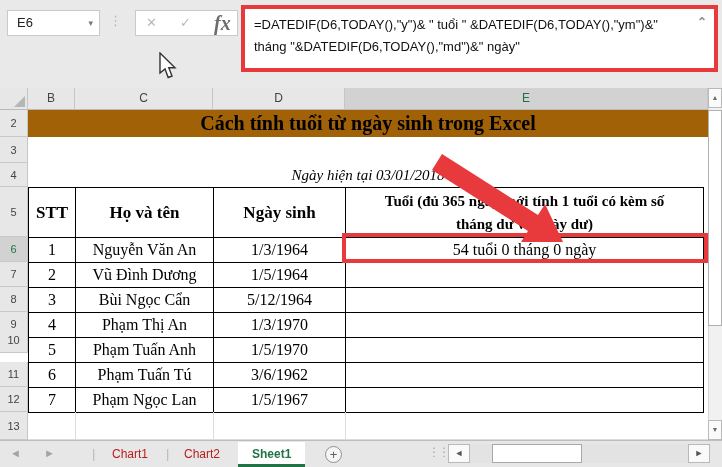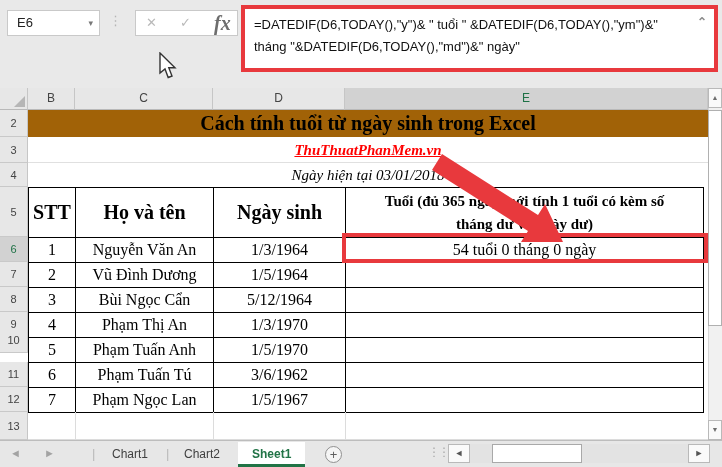--- a/index.html
+++ b/index.html
@@ -42,37 +42,37 @@
            font-family:"Liberation Serif",serif; color:#000; }
   .titleblk { top:110px; height:27px; background:#a16207; font-weight:bold; font-size:20px; line-height:27px; }
   .linkblk  { top:137px; height:26px; line-height:26px; border-bottom:1px solid #e0e0e0; }
   .linkblk span { color:#ff0000; font-weight:bold; font-style:italic; text-decoration:underline; font-size:15px; }
   .dateblk  { top:163px; height:24px; line-height:24px; font-style:italic; font-size:15px; }
 
   table.data { position:absolute; left:28px; top:187px; border-collapse:collapse; table-layout:fixed;
                width:675px; font-family:"Liberation Serif",serif; }
   table.data td { border:1px solid #000; text-align:center; vertical-align:middle;
                   font-size:16px; color:#000; overflow:hidden; white-space:nowrap; background:#fff; }
-  table.data tr.hdr td { font-weight:bold; font-size:20px; }
+  table.data tr.hdr td { font-weight:bold; font-size:17px; }
   table.data tr.hdr td.agehdr { font-size:15px; white-space:normal; line-height:1.5; padding:0 20px; }
   .gridline-v { position:absolute; width:1px; background:#dcdcdc; top:412px; height:28px; }
   .gridline-h { position:absolute; left:28px; width:680px; height:1px; background:#dcdcdc; top:439px; }
 
   
   .vscroll { position:absolute; left:708px; top:88px; width:14px; height:352px; background:#f1f1f1;
              border-left:1px solid #d6d6d6; }
   .vbtn { position:absolute; left:708px; width:14px; height:20px; background:#fafafa; border:1px solid #b9b9b9;
           color:#6f6f6f; font-size:7px; text-align:center; line-height:18px; }
   .vthumb { position:absolute; left:708px; top:110px; width:14px; height:216px; background:#fff; border:1px solid #b0b0b0; }
 
   
   .tabbar { position:absolute; left:0; top:440px; width:722px; height:27px; background:#e7e7e7;
             border-top:1px solid #bdbdbd; }
   .tnav { position:absolute; top:6px; color:#a3a3a3; font-size:11px; }
-  .tab { position:absolute; top:1px; height:25px; line-height:24px; padding:0 14px; font-size:12px; color:#404040; }
+  .tab { position:absolute; top:1px; height:25px; line-height:24px; padding:0 14px; font-size:12px; color:#b91c1c; }
   .tabdiv { position:absolute; top:5px; color:#b9b9b9; font-size:13px; }
   .tab.active { background:#fff; color:#217346; font-weight:bold; border-bottom:3px solid #217346; }
   .addsheet { position:absolute; left:325px; top:5px; width:17px; height:17px; border:1px solid #909090;
               border-radius:50%; color:#5f5f5f; font-size:13px; line-height:15px; text-align:center; background:#f5f5f5; }
   .splitdots { position:absolute; left:428px; top:4px; color:#a8a8a8; font-size:12px; letter-spacing:-2px; }
   .hbtn { position:absolute; top:444px; width:22px; height:19px; background:#fafafa; border:1px solid #b9b9b9;
           color:#555; font-size:9px; text-align:center; line-height:17px; }
   .htrack { position:absolute; left:470px; top:444px; width:218px; height:19px; background:#e3e3e3; }
   .hthumb { position:absolute; left:492px; top:444px; width:90px; height:19px; background:#fff; border:1px solid #a9a9a9; }
 
@@ -125,23 +125,20 @@
   <div class="rowhead sel" style="top:237px; height:25px;">6</div>
   <div class="rowhead" style="top:262px; height:25px;">7</div>
   <div class="rowhead" style="top:287px; height:25px;">8</div>
   <div class="rowhead" style="top:312px; height:25px;">9</div>
   <div class="rowhead" style="top:328px; height:25px;">10</div>
   <div class="rowhead" style="top:362px; height:25px;">11</div>
   <div class="rowhead" style="top:387px; height:25px;">12</div>
   <div class="rowhead" style="top:412px; height:28px;">13</div>
 
   <div class="block titleblk">Cách tính tuổi từ ngày sinh trong Excel</div>
-  <div class="block linkblk">
-    <span>ThuThuatPhanMem.vn</span>
-  </div>
   <div class="block dateblk">Ngày hiện tại 03/01/2018</div>
 
   <table class="data">
     <colgroup>
         <col style="width:47px">
         <col style="width:138px">
         <col style="width:132px">
         <col style="width:358px">
       </colgroup>
     <tbody>

